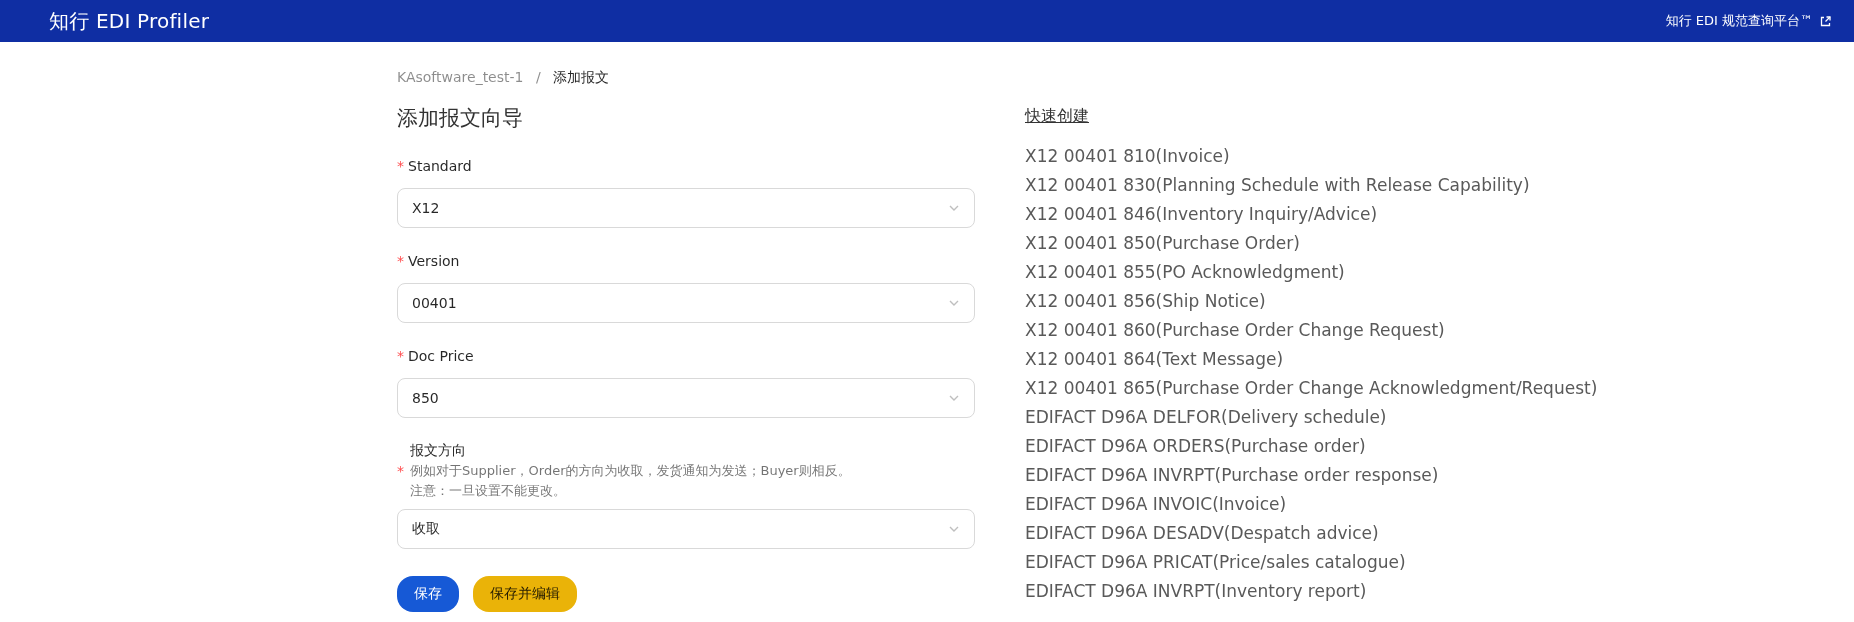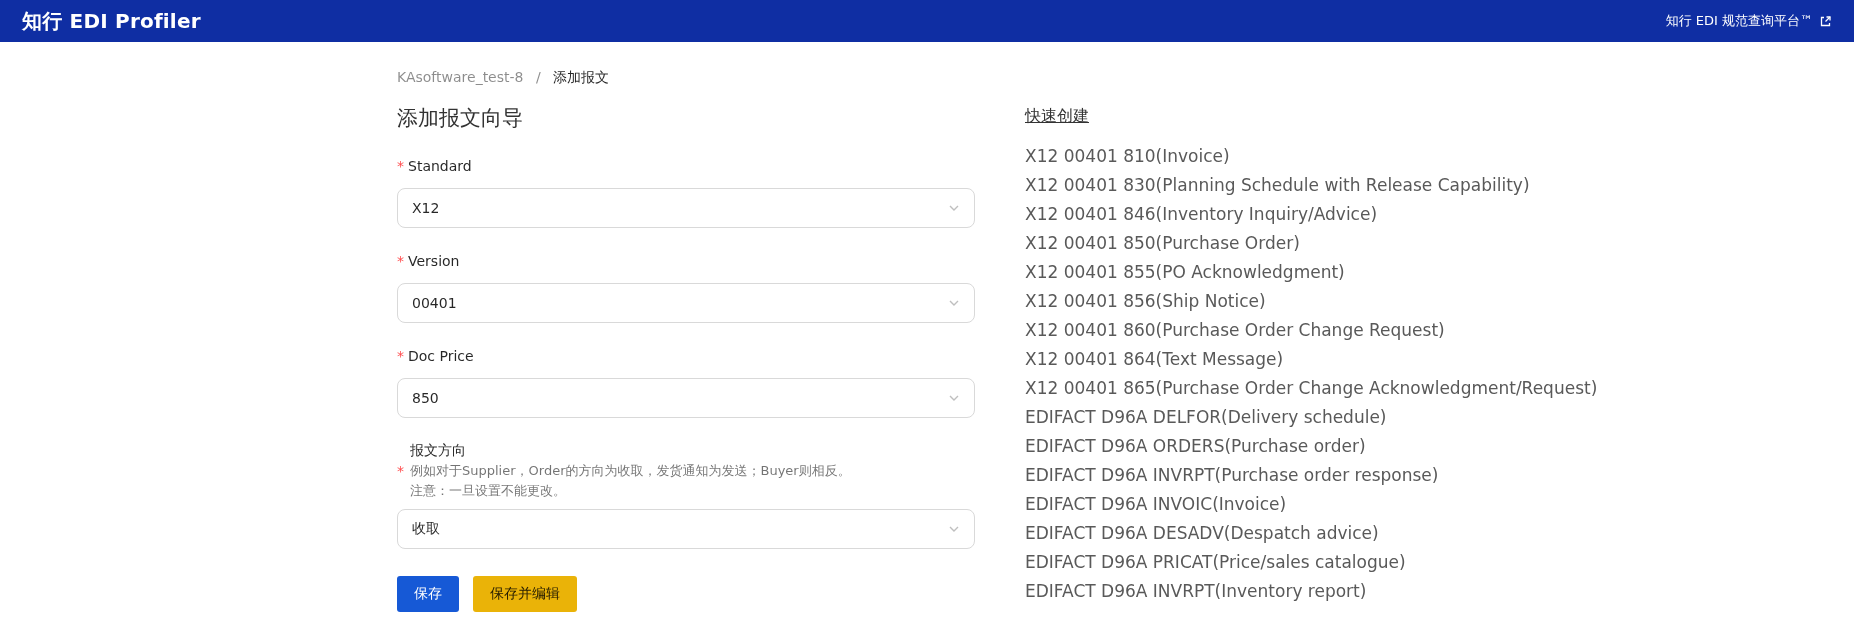--- a/index.html
+++ b/index.html
@@ -16,23 +16,24 @@
     height: 42px;
     background: #0f2ea3;
     display: flex;
     align-items: center;
     justify-content: space-between;
     padding: 0 22px;
   }
   .brand {
     color: #ffffff;
     font-size: 20px;
-    font-weight: 700;
+    font-weight: 400;
     letter-spacing: 0.2px;
     cursor: pointer;
+    margin-left: 27px;
   }
   .platform-link {
     display: flex;
     align-items: center;
     gap: 6px;
     color: #ffffff;
     font-size: 13px;
     cursor: pointer;
   }
   .platform-link svg { display: block; }
@@ -116,21 +117,21 @@
   .direction-block .select-box { margin-top: 8px; margin-bottom: 0; }
 
   .button-row {
     margin-top: 27px;
     display: flex;
     gap: 14px;
   }
   .btn {
     height: 36px;
     border: none;
-    border-radius: 3px;
+    border-radius: 16px;
     font-size: 14px;
     padding: 0 17px;
     cursor: pointer;
     font-family: inherit;
   }
   .btn-primary {
     background: #1659d6;
     color: #ffffff;
   }
   .btn-secondary {
@@ -174,21 +175,21 @@
         <path d="M7.5 2 H11 V5.5"></path>
         <path d="M11 2 L6.5 6.5"></path>
       </svg>
     </span>
   </div>
 </div>
 
 <div class="container">
 
   <div class="breadcrumb">
-    <span class="crumb-parent">KAsoftware_test-8</span>
+    <span class="crumb-parent">KAsoftware_test-1</span>
     <span class="crumb-sep">/</span>
     <span class="crumb-current">添加报文</span>
   </div>
 
   <div class="columns">
 
     <div class="form-col">
       <h1 class="wizard-title">添加报文向导</h1>
 
       <div class="field-label">

